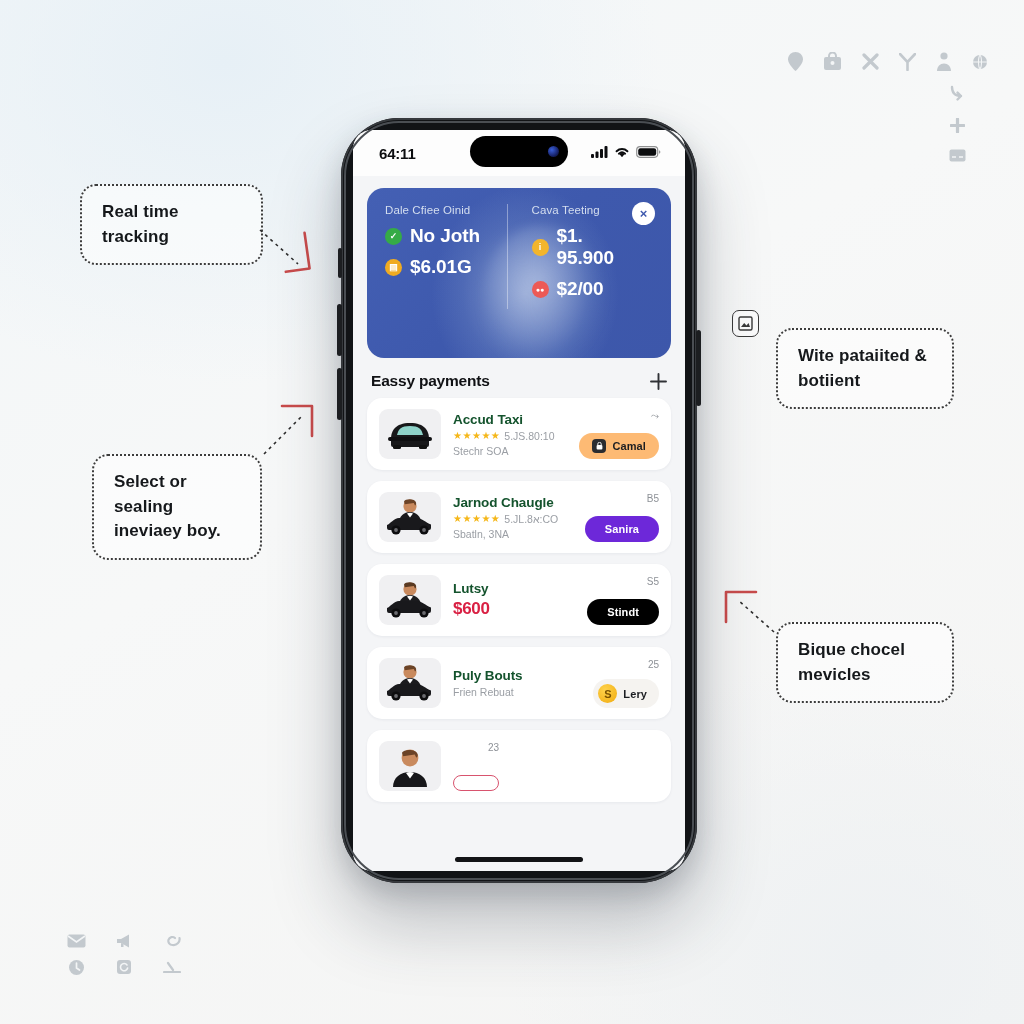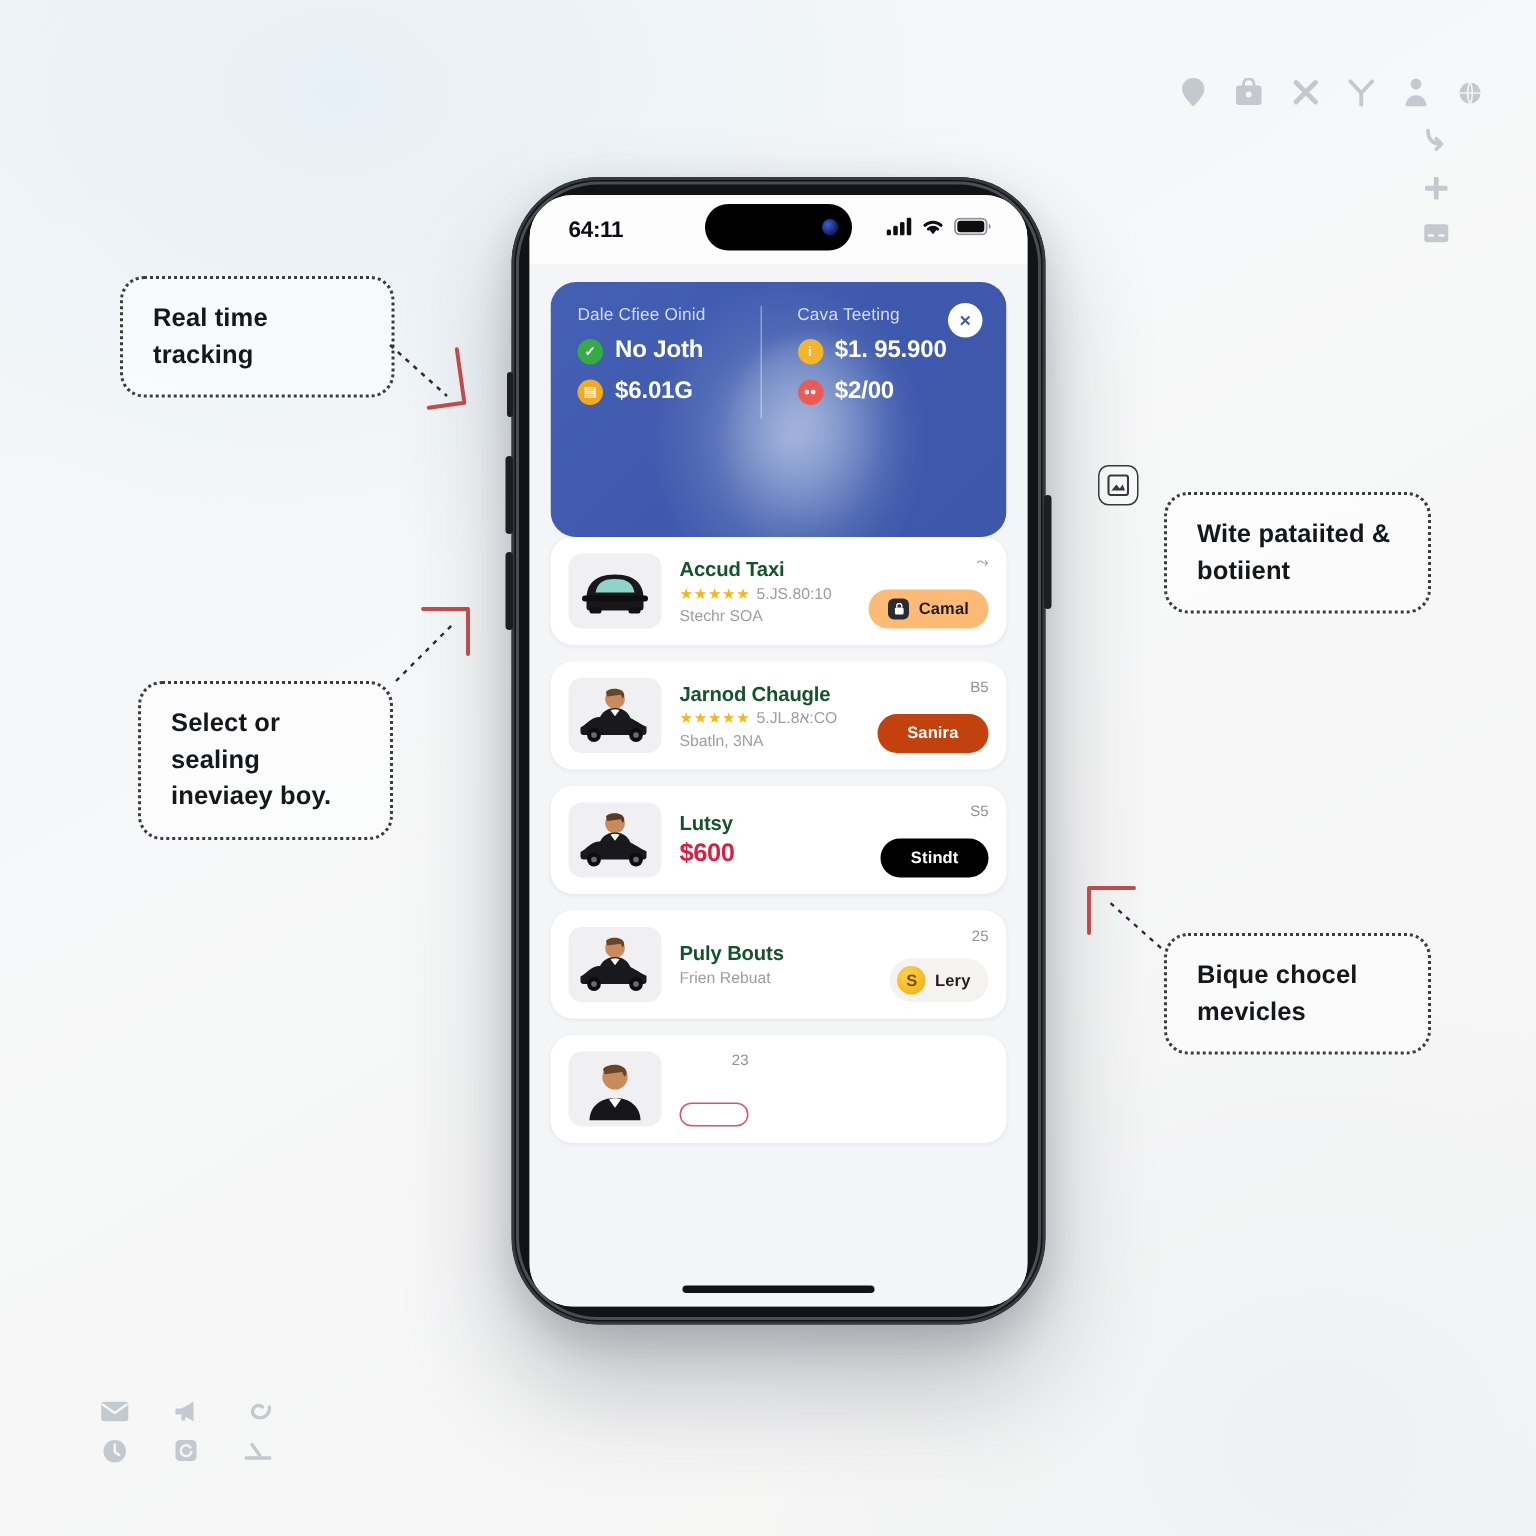--- a/index.html
+++ b/index.html
@@ -81,21 +81,21 @@
     border-radius: 55px; border: 2px solid #4a4e53; pointer-events: none;
   }
   .side-btn { position: absolute; background: #1c1e21; border-radius: 3px; }
   #btn-silent  { left: -3px; top: 130px;  width: 4px; height: 30px; }
   #btn-volup   { left: -4px; top: 186px;  width: 5px; height: 52px; }
   #btn-voldown { left: -4px; top: 250px;  width: 5px; height: 52px; }
   #btn-power   { right: -4px; top: 212px; width: 5px; height: 76px; }
 
   #screen {
     position: absolute; inset: 12px;
-    border-radius: 29px; overflow: hidden;
+    border-radius: 19px; overflow: hidden;
     background: #f4f5f7;
     display: flex; flex-direction: column;
   }
 
   
   #status-bar {
     position: relative; height: 46px; flex: none;
     background: #fdfdfd;
     display: flex; align-items: center; justify-content: space-between;
     padding: 0 24px 0 26px;
@@ -159,21 +159,21 @@
   .promo-col + .promo-col { border-left: 1px solid rgba(255,255,255,0.38); padding-left: 24px; }
   .promo-col-label {
     font-size: 11.5px; color: #d4deef; margin-bottom: 9px; letter-spacing: 0.1px;
   }
   .promo-row { display: flex; align-items: center; gap: 8px; margin-bottom: 9px; }
   .promo-dot {
     width: 17px; height: 17px; border-radius: 50%; flex: none;
     display: flex; align-items: center; justify-content: center;
     font-size: 9px; color: #fff; font-weight: 700;
   }
-  .promo-val { font-size: 16px; font-weight: 700; letter-spacing: -0.1px; }
+  .promo-val { font-size: 19px; font-weight: 700; letter-spacing: -0.1px; }
 
   
   #section-header {
     display: flex; align-items: center; justify-content: space-between;
     padding: 14px 4px 8px 4px;
   }
   #section-title { font-size: 15.5px; font-weight: 700; color: #101114; letter-spacing: -0.2px; }
   #section-add { color: #303236; display: flex; }
 
   
@@ -201,21 +201,21 @@
     align-items: flex-end; justify-content: space-between;
     align-self: stretch; padding-top: 1px; gap: 7px;
   }
   .card-corner { font-size: 10px; color: #8d9197; }
   .pill {
     border-radius: 999px; padding: 6px 13px;
     font-size: 11px; font-weight: 700; letter-spacing: 0.1px;
     display: flex; align-items: center; gap: 6px; white-space: nowrap;
   }
   .pill-gray   { background: #fdba74; color: #1c1e22; }
-  .pill-red    { background: #c2410c; color: #fff; padding: 7px 20px; }
+  .pill-red    { background: #6d28d9; color: #fff; padding: 7px 20px; }
   .pill-green  { background: #000000; color: #fff; padding: 7px 20px; }
   .pill-light  { background: #f5f3f0; color: #1c1e22; padding: 5px 12px 5px 5px; }
   .coin {
     width: 19px; height: 19px; border-radius: 50%;
     background: radial-gradient(circle at 38% 32%, #ffd24a, #f0ab10);
     color: #7a5200; font-size: 11px; font-weight: 700;
     display: flex; align-items: center; justify-content: center; flex: none;
   }
   .lock-chip {
     width: 14px; height: 14px; border-radius: 4px; background: #2a2c30;
@@ -421,20 +421,28 @@
             </div>
             <div class="promo-row">
               <span class="promo-dot" style="background:#ec5a56;font-size:7px">●●</span>
               <span class="promo-val">$2/00</span>
             </div>
           </div>
 
         </div>
       </div>
 
+      <div id="section-header">
+        <span id="section-title">Eassy payments</span>
+        <span id="section-add">
+          <svg width="17" height="17" viewBox="0 0 17 17">
+              <path d="M8.5 1v15M1 8.5h15" stroke="currentColor" stroke-width="1.9" stroke-linecap="round"></path>
+            </svg>
+        </span>
+      </div>
 
       <div class="list-card">
         <div class="card-thumb">
           <svg width="50" height="34" viewBox="0 0 50 34">
             <path d="M6 22c0-8 4-16 19-16s19 8 19 16v6a2 2 0 01-2 2H8a2 2 0 01-2-2z" fill="#18181a"></path>
             <path d="M12 18c1.5-6 4-9 13-9s11.5 3 13 9z" fill="#8fd3c9"></path>
             <rect x="3" y="20" width="44" height="4" rx="2" fill="#0f0f11"></rect>
             <rect x="8" y="28" width="8" height="4" rx="1.5" fill="#111"></rect>
             <rect x="34" y="28" width="8" height="4" rx="1.5" fill="#111"></rect>
           </svg>

